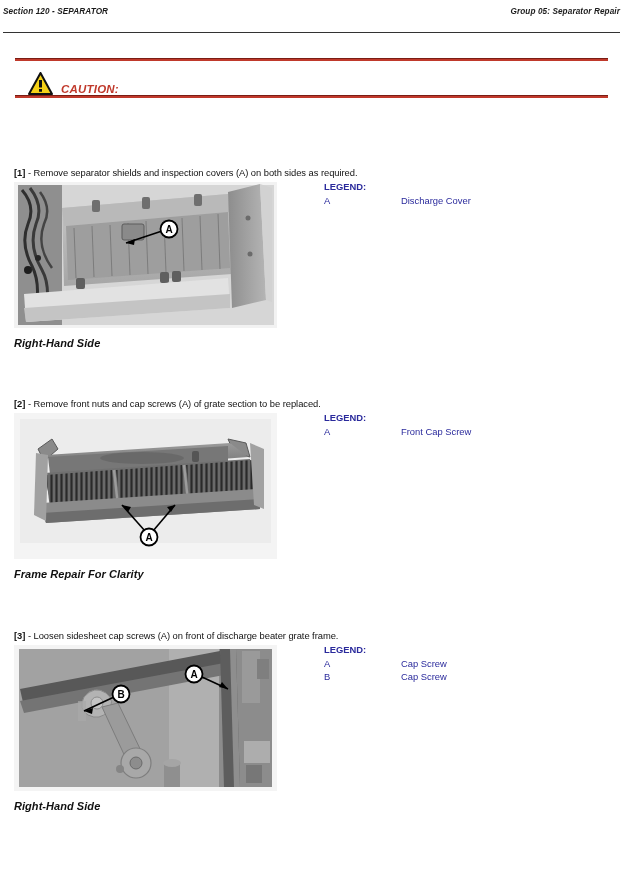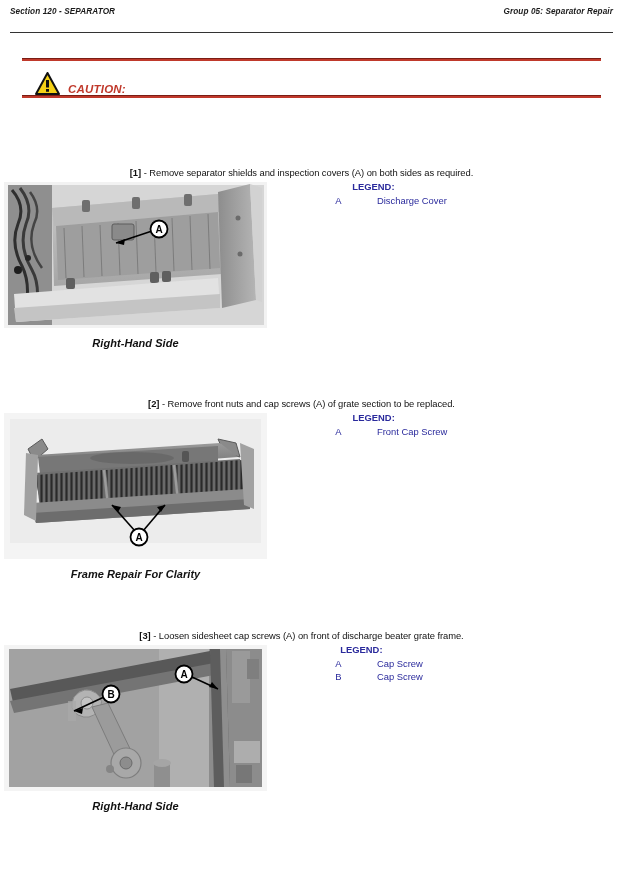--- a/index.html
+++ b/index.html
@@ -14,21 +14,21 @@
     font-family: "Liberation Sans", sans-serif;
     color: #111111;
     overflow: hidden;
   }
   .page {
     position: absolute;
     left: 0; top: 0;
     width: 623px;
     height: 640px;
     box-sizing: border-box;
-    padding: 0 10px;
+    padding: 0 3px;
   }
 
   
   .header {
     position: relative;
     height: 26px;
     display: flex;
     align-items: flex-start;
     justify-content: space-between;
     padding-top: 7px;
@@ -97,23 +97,22 @@
     font-size: 10.3px;
     font-weight: bold;
     font-style: italic;
     color: #c0392b;
     letter-spacing: .05px;
   }
 
   
   .step {
     position: absolute;
-    left: 4px;
+    left: 14px;
     width: 595px;
-    text-align: center;
   }
   .step-text {
     font-size: 9.4px;
     color: #111111;
     margin: 0 0 4px 0;
     letter-spacing: -0.05px;
   }
   .step-text .step-num {
     font-weight: bold;
   }
@@ -134,21 +133,21 @@
     font-size: 11px;
     font-weight: bold;
     font-style: italic;
     color: #111111;
     margin-top: 9px;
     letter-spacing: .05px;
   }
 
   
   .legend {
-    margin-left: 33px;
+    margin-left: 47px;
     margin-top: -1px;
     color: #2a2a9c;
     font-size: 9.4px;
   }
   .legend-title {
     font-weight: bold;
     color: #2a2a9c;
     font-size: 9.4px;
     margin-bottom: 3px;
   }

